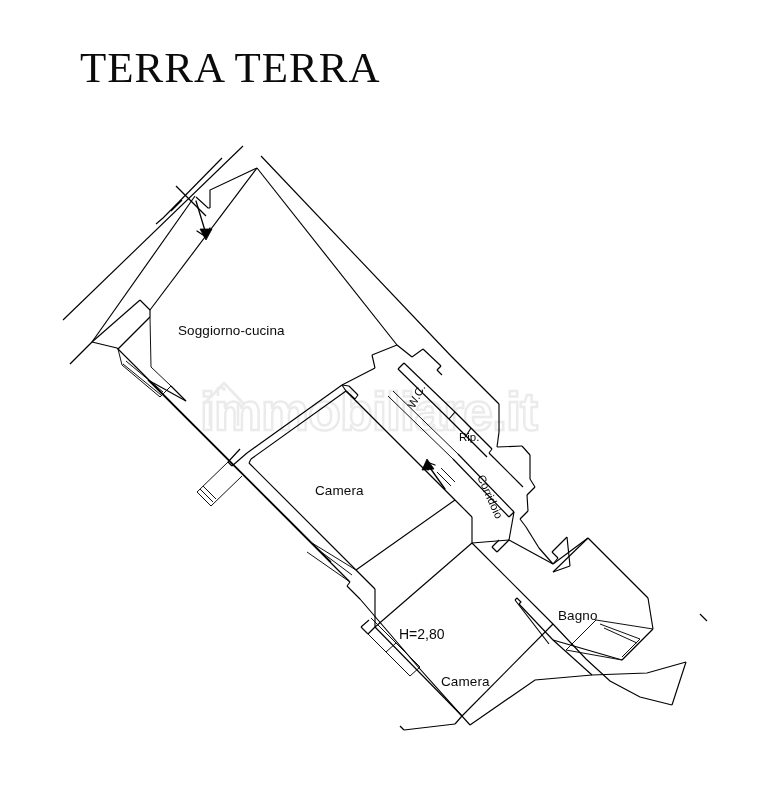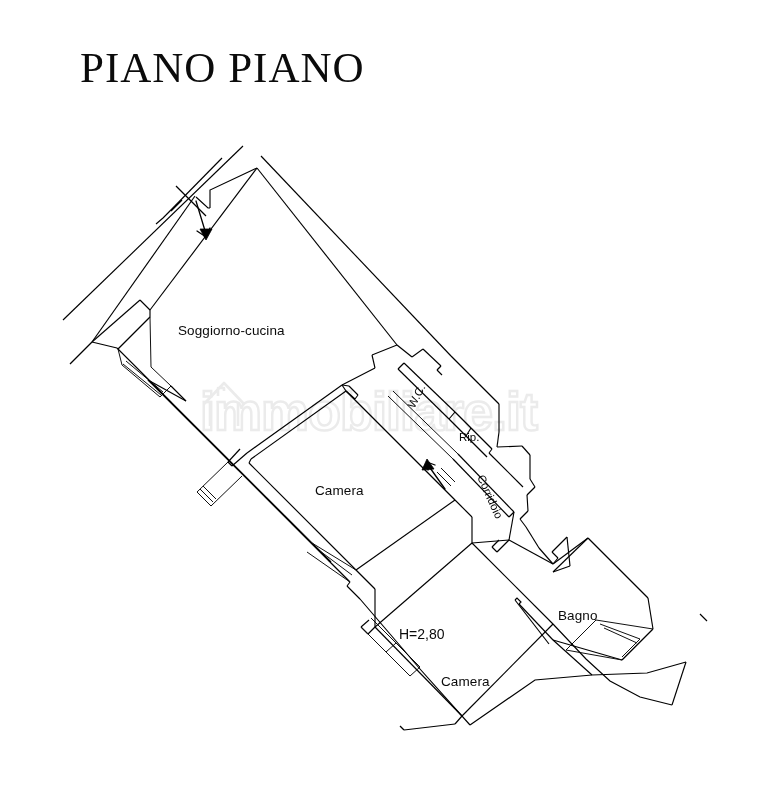--- a/index.html
+++ b/index.html
@@ -108,21 +108,21 @@
     stroke: #ebebeb;
     stroke-width: 2.6;
     stroke-linejoin: round;
   }
 </style>
 </head>
 <body>
 
 <div id="plan-root">
 
-  <div id="page-title">PIANO PIANO</div>
+  <div id="page-title">TERRA TERRA</div>
 
   <div id="watermark">
     <svg width="400" height="66" viewBox="0 0 400 66" xmlns="http://www.w3.org/2000/svg">
 
       <path class="wm-house" d="M6 30 L26 9 L46 30 M12 28 L12 52 M40 28 L40 52 M20 22 L20 14 L26 14 L26 17"></path>
       <text class="wm-text" x="2" y="56">immobiliare.it</text>
     </svg>
   </div>
 
   <svg id="floorplan" viewBox="0 0 782 811" xmlns="http://www.w3.org/2000/svg">

